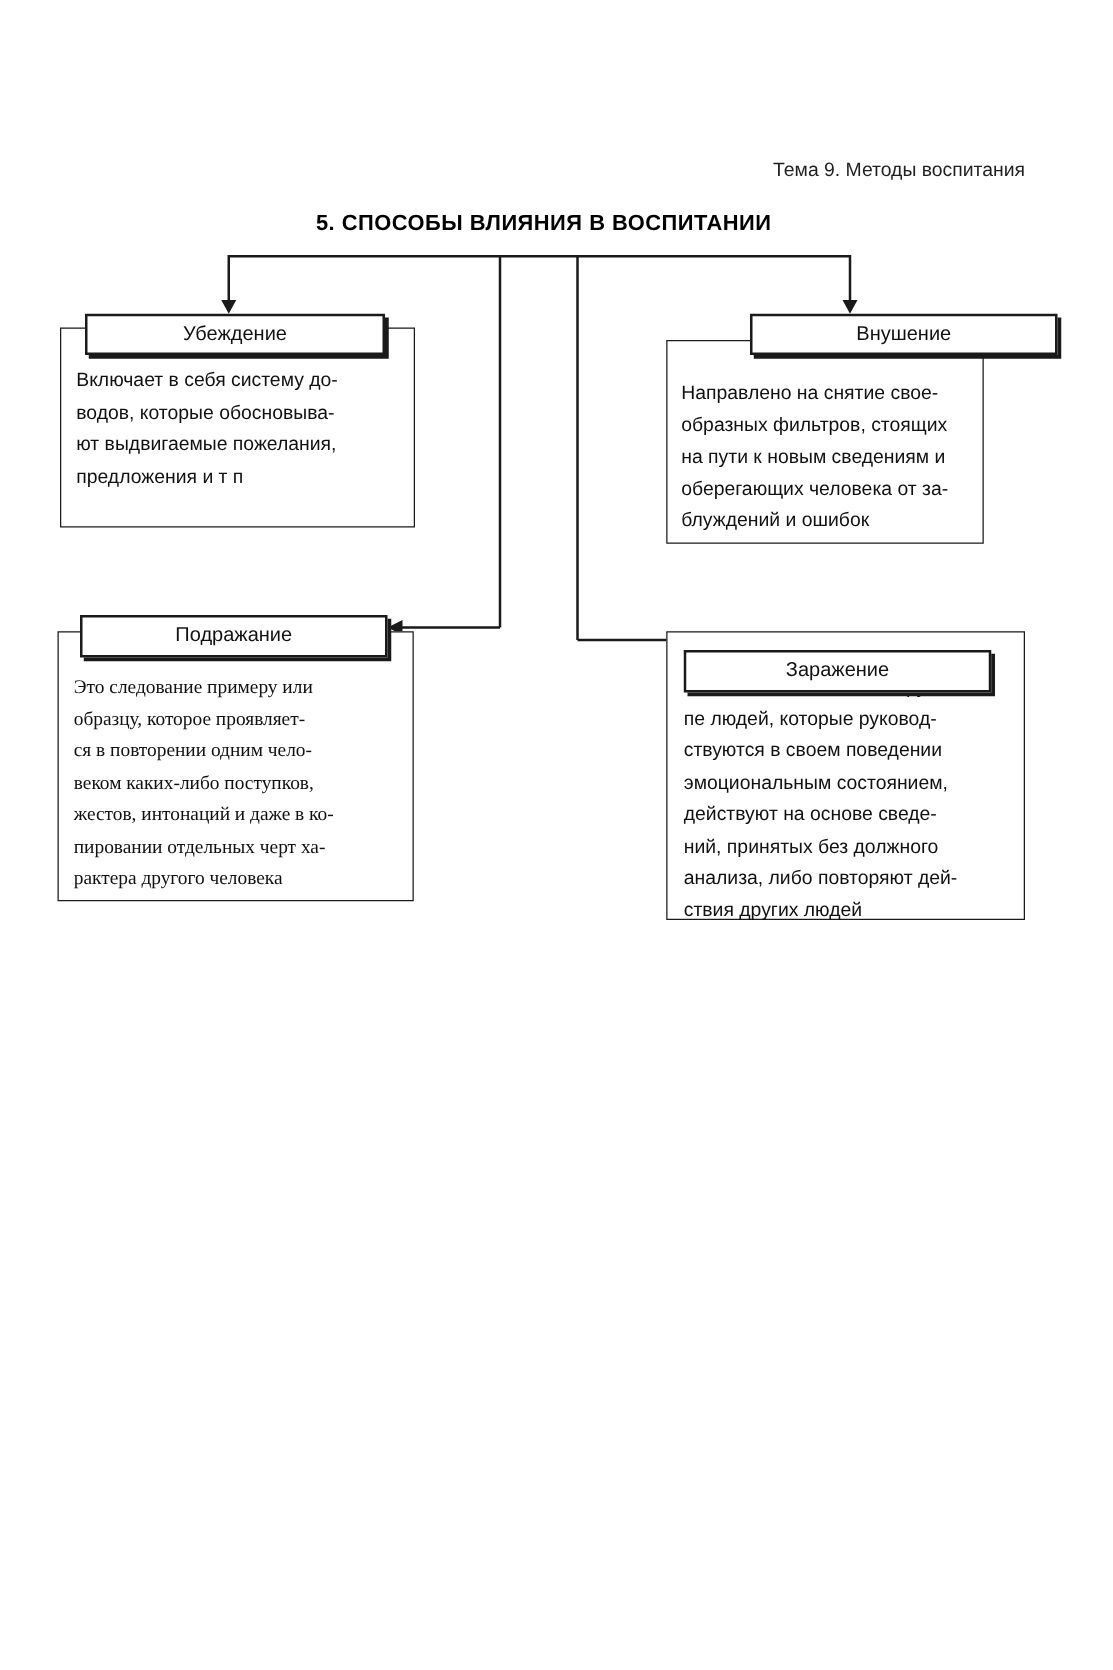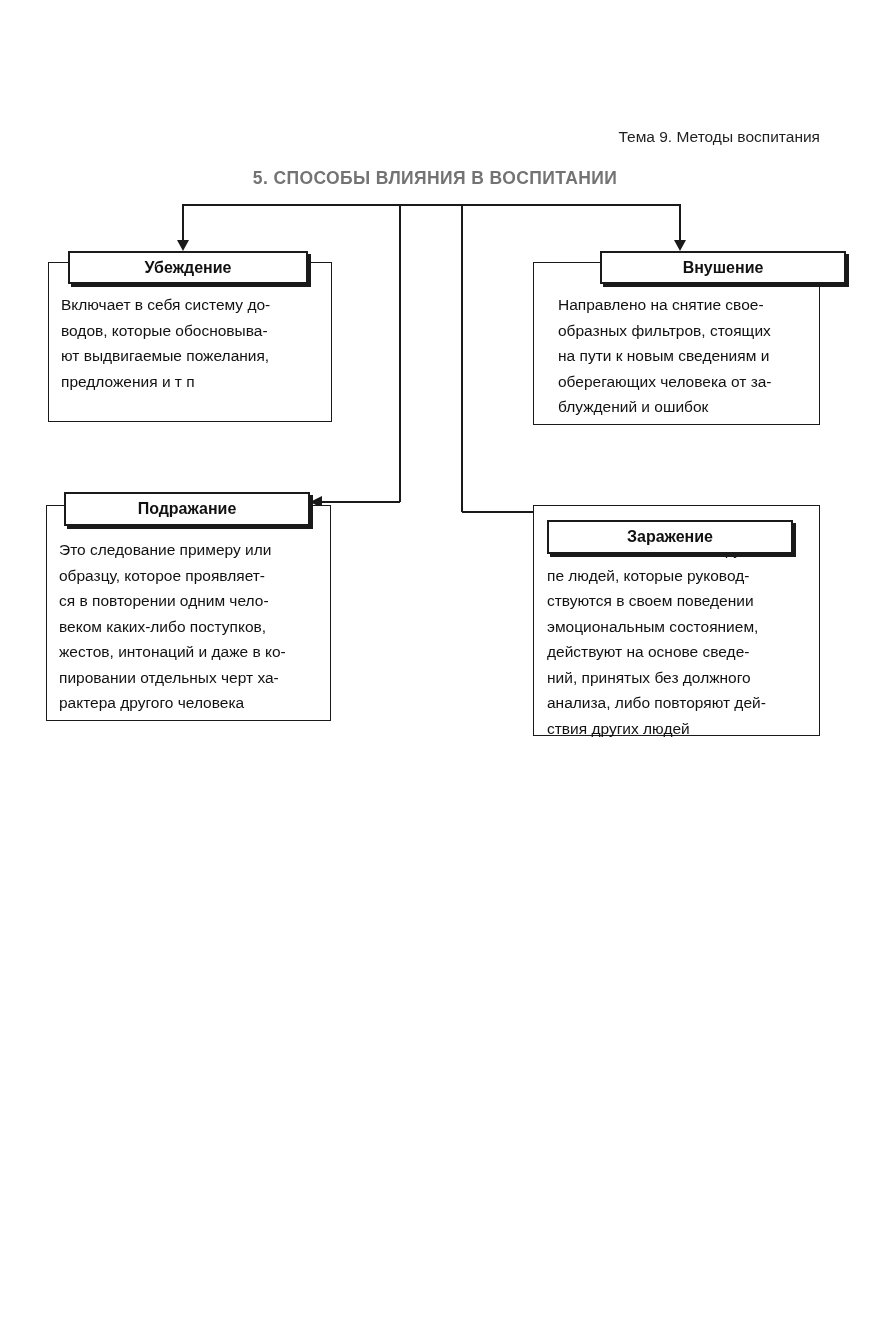--- a/index.html
+++ b/index.html
@@ -13,21 +13,21 @@
   }
   .page { position: absolute; inset: 0; width: 890px; height: 1336px; background: #fff; }
 
   .page-header {
     position: absolute; left: 0; top: 80px; width: 820px;
     text-align: right; font-size: 15.5px; color: #1f1f1f; margin-top: 48px;
   }
   .diagram-title {
     position: absolute; left: 0; top: 168px; width: 870px;
     text-align: center; font-weight: bold; font-size: 17.5px;
-    letter-spacing: 0.4px; color: #737373;
+    letter-spacing: 0.4px; color: #000000;
   }
 
   .connector-svg { position: absolute; left: 0; top: 0; pointer-events: none; }
 
   .body-box {
     position: absolute;
     border: 1.7px solid #1a1a1a;
     background: #ffffff;
   }
   .body-text {
@@ -35,31 +35,31 @@
     font-size: 15.5px;
     line-height: 25.5px;
     color: #111;
   }
   .title-box {
     position: absolute;
     border: 2px solid #1a1a1a;
     background: #ffffff;
     box-shadow: 3px 3px 0 #1a1a1a;
     display: flex; align-items: center; justify-content: center;
-    font-weight: bold; font-size: 16px; color: #111;
+    font-weight: normal; font-size: 16px; color: #111;
   }
 
   
   .ub-body  { left: 48px;  top: 262px; width: 284px; height: 160px; padding: 29px 4px 8px 12px; }
   .ub-title { left: 68px;  top: 251px; width: 240px; height: 33px; }
   
-  .vn-body  { left: 533px; top: 262px; width: 287px; height: 163px; padding: 29px 4px 8px 24px; }
+  .vn-body  { left: 533px; top: 272px; width: 254px; height: 163px; padding: 29px 4px 8px 11px; }
   .vn-title { left: 552px; top: 251px; width: 246px; height: 33px; margin-left: 48px; }
   
-  .po-body  { left: 46px;  top: 505px; width: 285px; height: 216px; padding: 31px 2px 8px 12px; }
+  .po-body  { left: 46px;  top: 505px; width: 285px; height: 216px; padding: 31px 2px 8px 12px; font-family: Liberation Serif, serif; }
   .po-title { left: 64px;  top: 492px; width: 246px; height: 34px; }
   
   .za-body  { left: 533px; top: 505px; width: 287px; height: 231px; padding: 31px 2px 8px 13px; }
   .za-title { left: 547px; top: 492px; width: 246px; height: 34px; margin-top: 28px; }
 </style>
 </head>
 <body>
 
 <div class="page">
 

